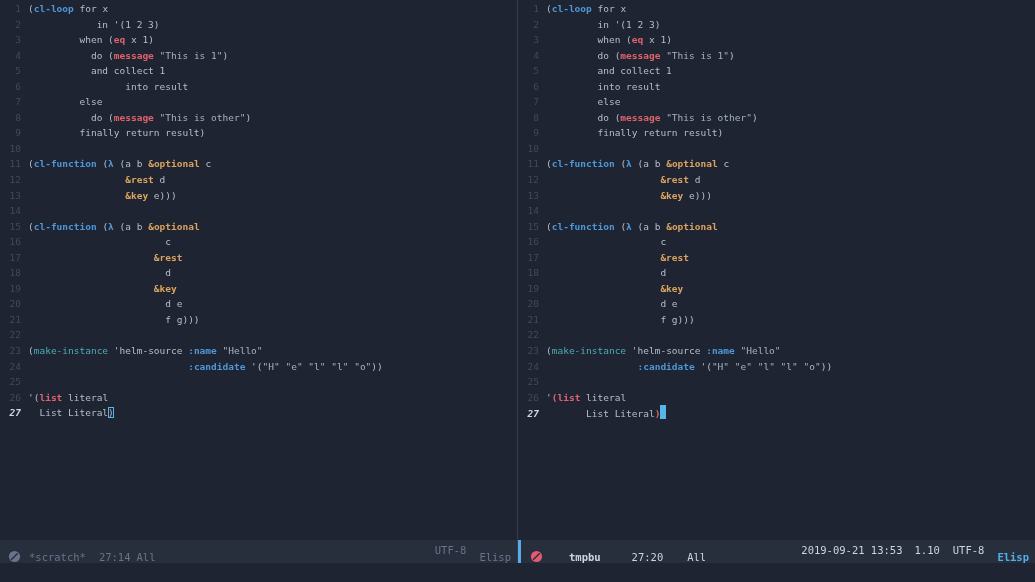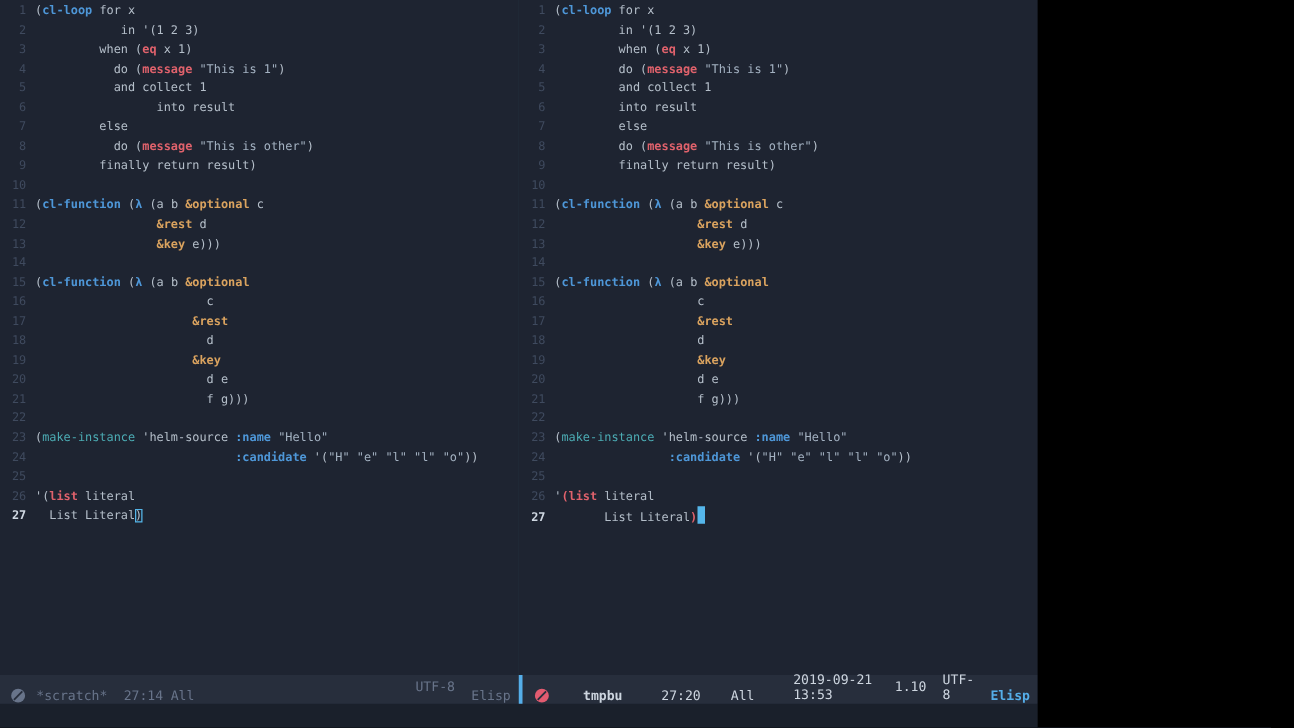--- a/index.html
+++ b/index.html
@@ -5,29 +5,29 @@
   :root{
     --bg:#1e2431; --echo-bg:#1a202b; --modeline-bg:#272e3c;
     --modeline-fg-inactive:#68748a; --modeline-fg-active:#cdd5df;
     --fg:#b5bfca; --gutter:#3f4a5e; --gutter-current:#d0d8e2;
     --blue:#4e97d8; --teal:#4cacb4; --red:#e0626c; --orange:#daa35f;
     --string:#a4b2c2; --cursor:#55b6ea; --accent-bar:#55aee9;
     --icon-red:#e25b70; --divider:#333c4e;
   }
   *{margin:0;padding:0;box-sizing:border-box;}
   body{background:#000;}
-  .screen{width:830px;height:582px;background:var(--bg);display:flex;flex-direction:column;
+  .screen{width:1035px;height:582px;background:var(--bg);display:flex;flex-direction:row;
           font-family:"DejaVu Sans Mono",monospace;overflow:hidden;}
   .windows{display:flex;flex-direction:row;height:563px;}
   .pane{width:517px;display:flex;flex-direction:column;background:var(--bg);}
   .win-divider{width:1px;background:var(--divider);}
   .buffer{flex:1;overflow:hidden;padding-top:1px;cursor:text;}
   .line{height:15.56px;line-height:15.56px;white-space:pre;font-size:9.5px;color:var(--fg);}
   .ln{display:inline-block;width:21px;text-align:right;margin-right:7px;color:var(--gutter);}
-  .ln.cur{color:var(--gutter-current);font-weight:bold;}
+  .ln.cur{color:var(--gutter-current);font-weight:bold;font-style:italic;}
   .seg-d{color:var(--fg);}
   .seg-k{color:var(--blue);font-weight:bold;}
   .seg-f{color:var(--teal);font-weight:normal;}
   .seg-r{color:var(--red);font-weight:bold;}
   .seg-o{color:var(--orange);font-weight:bold;}
   .seg-s{color:var(--string);}
   .seg-pm{color:var(--red);font-weight:bold;}
   .cursor-hollow{color:var(--fg);box-shadow:inset 0 0 0 1px var(--cursor);}
   .cursor-block{display:inline-block;width:5.8px;height:14px;vertical-align:-2px;background:var(--cursor);}
   .modeline{height:23px;background:var(--modeline-bg);display:flex;align-items:flex-end;

